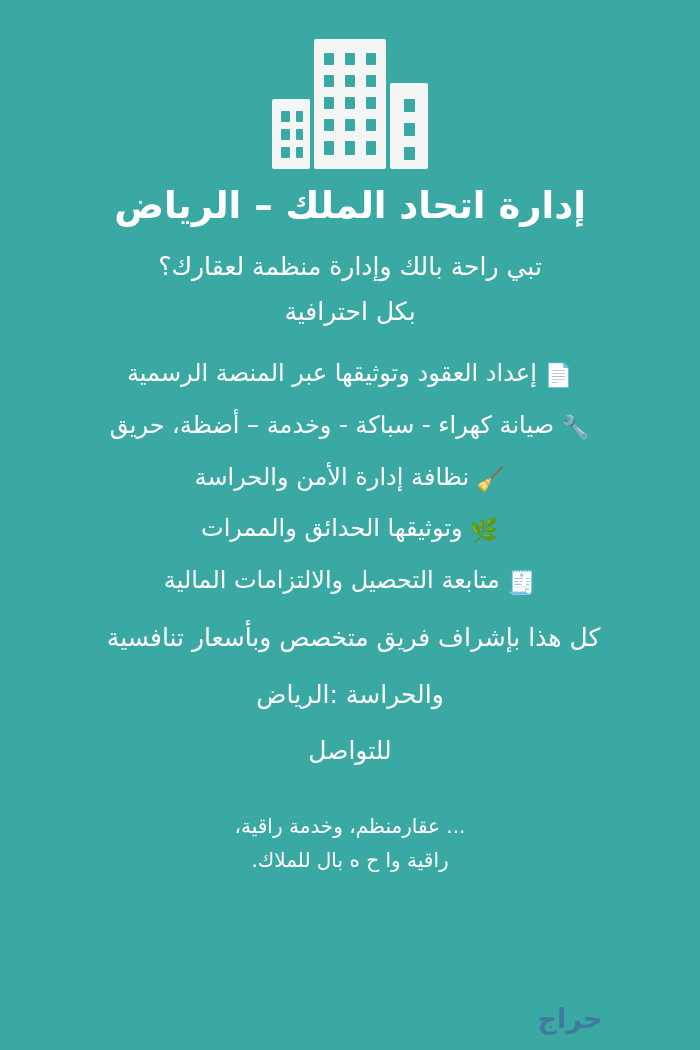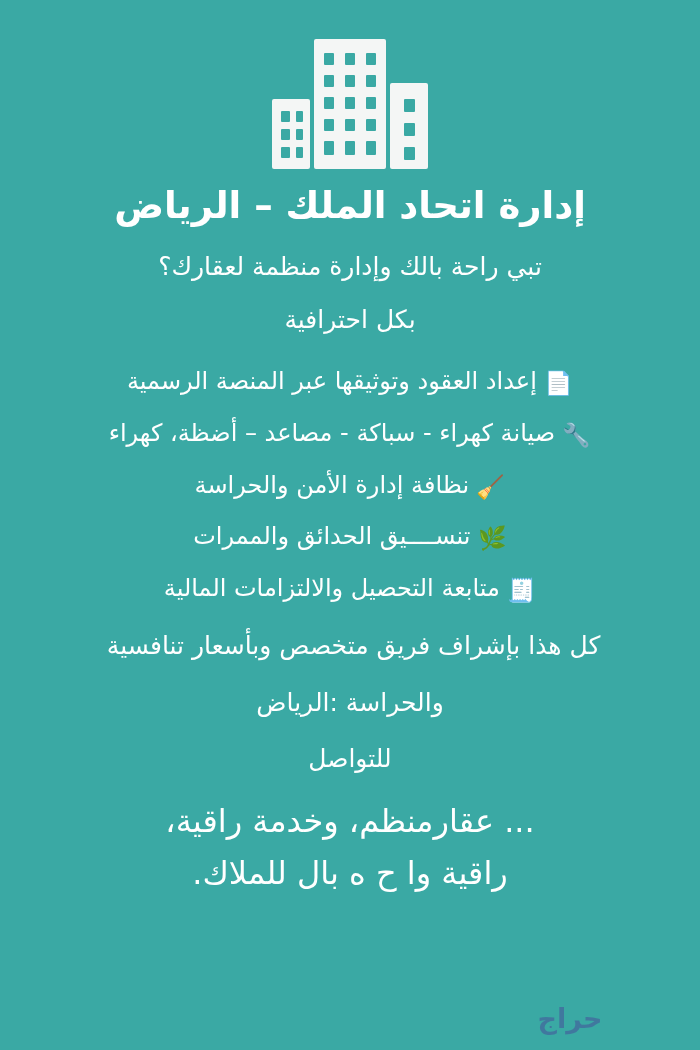--- a/index.html
+++ b/index.html
@@ -118,24 +118,24 @@
     text-align: center;
     margin: 20px 0 0 0;
   }
   .contact {
     font-size: 25px;
     line-height: 1.5;
     text-align: center;
     margin: 18px 0 0 0;
   }
   .tagline {
-    font-size: 32px;
+    font-size: 20px;
     line-height: 1.5;
     text-align: left;
-    margin: 20px 0 0 0;
+    margin: 42px 0 0 0;
   }
   
   .watermark {
     position: absolute;
     left: 500px;
     top: 1002px;
     width: 140px;
     height: 34px;
     opacity: 0.34;
     color: #4c1d95;
@@ -182,39 +182,39 @@
       <div class="b right">
         <div class="win" style="left:14px; top:16px; width:11px; height:13px;"></div>
         <div class="win" style="left:14px; top:40px; width:11px; height:13px;"></div>
         <div class="win" style="left:14px; top:64px; width:11px; height:13px;"></div>
       </div>
     </div>
   </div>
 
   <h1 class="title">إدارة اتحاد الملك – الرياض</h1>
 
-  <p class="intro" style="margin-bottom:12px;">تبي راحة بالك وإدارة منظمة لعقارك؟</p>
+  <p class="intro" style="margin-bottom:4px;">تبي راحة بالك وإدارة منظمة لعقارك؟</p>
   <p class="intro" style="margin:0 0 18px 0;">بكل احترافية</p>
 
   <ul class="features">
     <li>
       <span class="emoji">📄</span>
       <span>إعداد العقود وتوثيقها عبر المنصة الرسمية</span>
     </li>
     <li>
       <span class="emoji">🔧</span>
-      <span>صيانة كهراء - سباكة - مصاعد – أضظة، كهراء</span>
+      <span>صيانة كهراء - سباكة - وخدمة – أضظة، حريق</span>
     </li>
     <li>
       <span class="emoji">🧹</span>
       <span>نظافة  إدارة الأمن والحراسة</span>
     </li>
     <li>
       <span class="emoji">🌿</span>
-      <span>تنســــيق الحدائق والممرات</span>
+      <span>وتوثيقها الحدائق والممرات</span>
     </li>
     <li>
       <span class="emoji">🧾</span>
       <span>متابعة التحصيل والالتزامات المالية</span>
     </li>
   </ul>
 
   <p class="closing">كل هذا بإشراف فريق متخصص وبأسعار تنافسية</p>
 
   <p class="region">والحراسة :الرياض</p>

